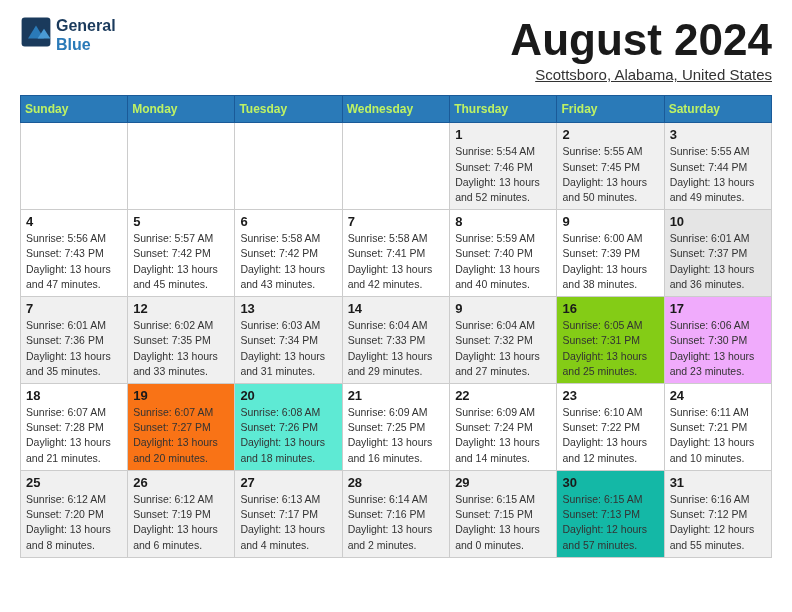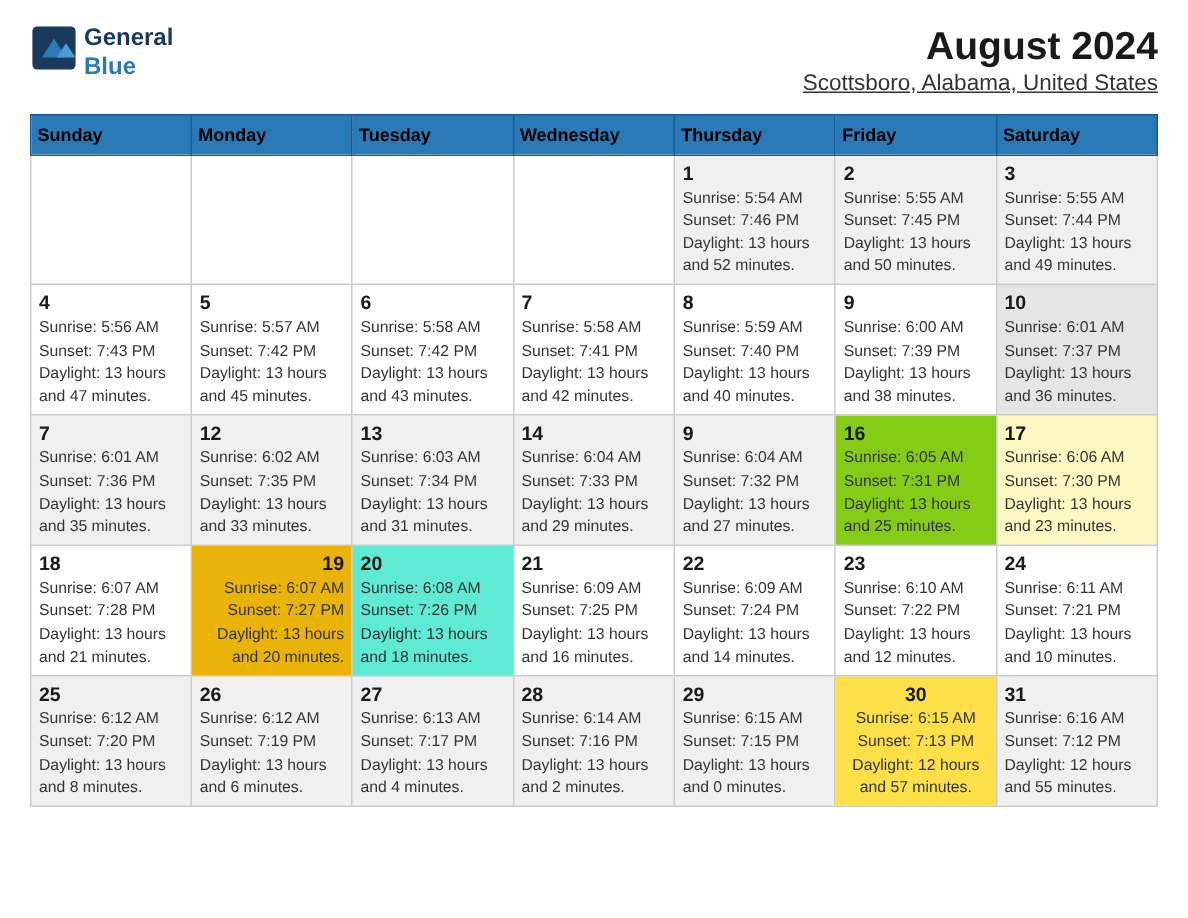--- a/index.html
+++ b/index.html
@@ -21,39 +21,39 @@
       gap: 4px;
     }
     .logo-icon {
       width: 32px;
       height: 32px;
     }
     .title-section {
       text-align: right;
     }
     .main-title {
-      font-size: 26px;
+      font-size: 44px;
       font-weight: bold;
       color: #1a1a1a;
       line-height: 1.1;
     }
     .subtitle {
       font-size: 15px;
       color: #333;
       margin-top: 2px;
       text-decoration: underline;
     }
     .calendar {
       width: 100%;
       border-collapse: collapse;
       font-size: 11px;
     }
     .calendar thead tr th {
       background-color: #2a7ab8;
-      color: #000000;
+      color: #bef264;
       padding: 6px 4px;
       text-align: left;
       font-size: 12px;
       font-weight: bold;
       border: 1px solid #1a5a98;
     }
     .calendar tbody tr td {
       border: 1px solid #ccc;
       vertical-align: top;
       padding: 4px 5px;
@@ -183,31 +183,31 @@
           <div class="day-info">Sunrise: 6:04 AM<br>Sunset: 7:33 PM<br>Daylight: 13 hours<br>and 29 minutes.</div>
         </td>
         <td style="background: rgb(240, 240, 240);">
           <span class="day-number">9</span>
           <div class="day-info">Sunrise: 6:04 AM<br>Sunset: 7:32 PM<br>Daylight: 13 hours<br>and 27 minutes.</div>
         </td>
         <td style="background: #84cc16;">
           <span class="day-number">16</span>
           <div class="day-info">Sunrise: 6:05 AM<br>Sunset: 7:31 PM<br>Daylight: 13 hours<br>and 25 minutes.</div>
         </td>
-        <td style="background: #fef9c3;">
+        <td style="background: #f0abfc;">
           <span class="day-number">17</span>
           <div class="day-info">Sunrise: 6:06 AM<br>Sunset: 7:30 PM<br>Daylight: 13 hours<br>and 23 minutes.</div>
         </td>
       </tr>
       <tr>
         <td style="background: rgb(255, 255, 255);">
           <span class="day-number">18</span>
           <div class="day-info">Sunrise: 6:07 AM<br>Sunset: 7:28 PM<br>Daylight: 13 hours<br>and 21 minutes.</div>
         </td>
-        <td style="background: #eab308; text-align: right;">
+        <td style="background: #f97316;">
           <span class="day-number">19</span>
           <div class="day-info">Sunrise: 6:07 AM<br>Sunset: 7:27 PM<br>Daylight: 13 hours<br>and 20 minutes.</div>
         </td>
         <td style="background: #5eead4;">
           <span class="day-number">20</span>
           <div class="day-info">Sunrise: 6:08 AM<br>Sunset: 7:26 PM<br>Daylight: 13 hours<br>and 18 minutes.</div>
         </td>
         <td style="background: rgb(255, 255, 255);">
           <span class="day-number">21</span>
           <div class="day-info">Sunrise: 6:09 AM<br>Sunset: 7:25 PM<br>Daylight: 13 hours<br>and 16 minutes.</div>
@@ -239,21 +239,21 @@
           <div class="day-info">Sunrise: 6:13 AM<br>Sunset: 7:17 PM<br>Daylight: 13 hours<br>and 4 minutes.</div>
         </td>
         <td style="background: rgb(240, 240, 240);">
           <span class="day-number">28</span>
           <div class="day-info">Sunrise: 6:14 AM<br>Sunset: 7:16 PM<br>Daylight: 13 hours<br>and 2 minutes.</div>
         </td>
         <td style="background: rgb(240, 240, 240);">
           <span class="day-number">29</span>
           <div class="day-info">Sunrise: 6:15 AM<br>Sunset: 7:15 PM<br>Daylight: 13 hours<br>and 0 minutes.</div>
         </td>
-        <td style="background: #fde047; text-align: center;">
+        <td style="background: #14b8a6;">
           <span class="day-number">30</span>
           <div class="day-info">Sunrise: 6:15 AM<br>Sunset: 7:13 PM<br>Daylight: 12 hours<br>and 57 minutes.</div>
         </td>
         <td style="background: rgb(240, 240, 240);">
           <span class="day-number">31</span>
           <div class="day-info">Sunrise: 6:16 AM<br>Sunset: 7:12 PM<br>Daylight: 12 hours<br>and 55 minutes.</div>
         </td>
       </tr>
     </tbody>
 </table>

